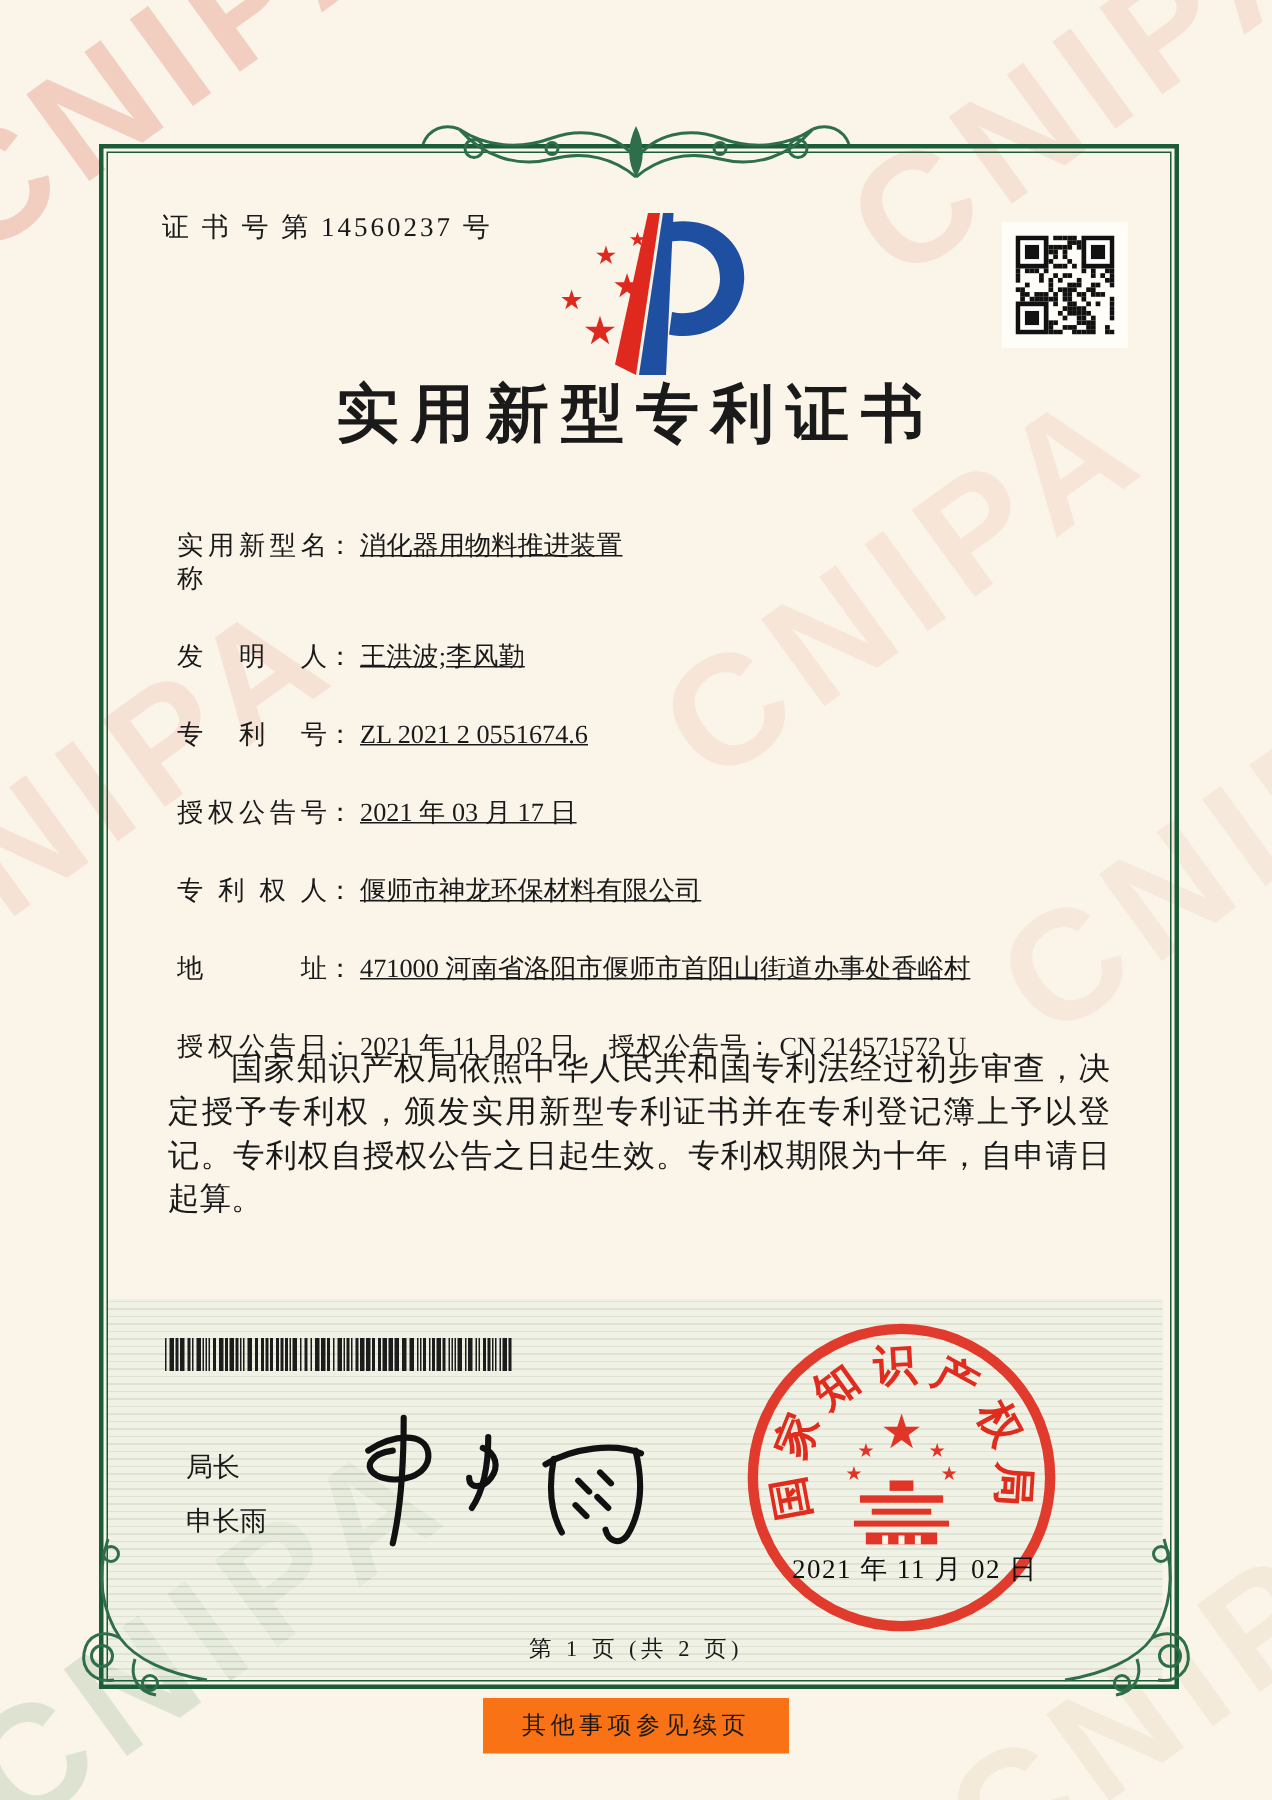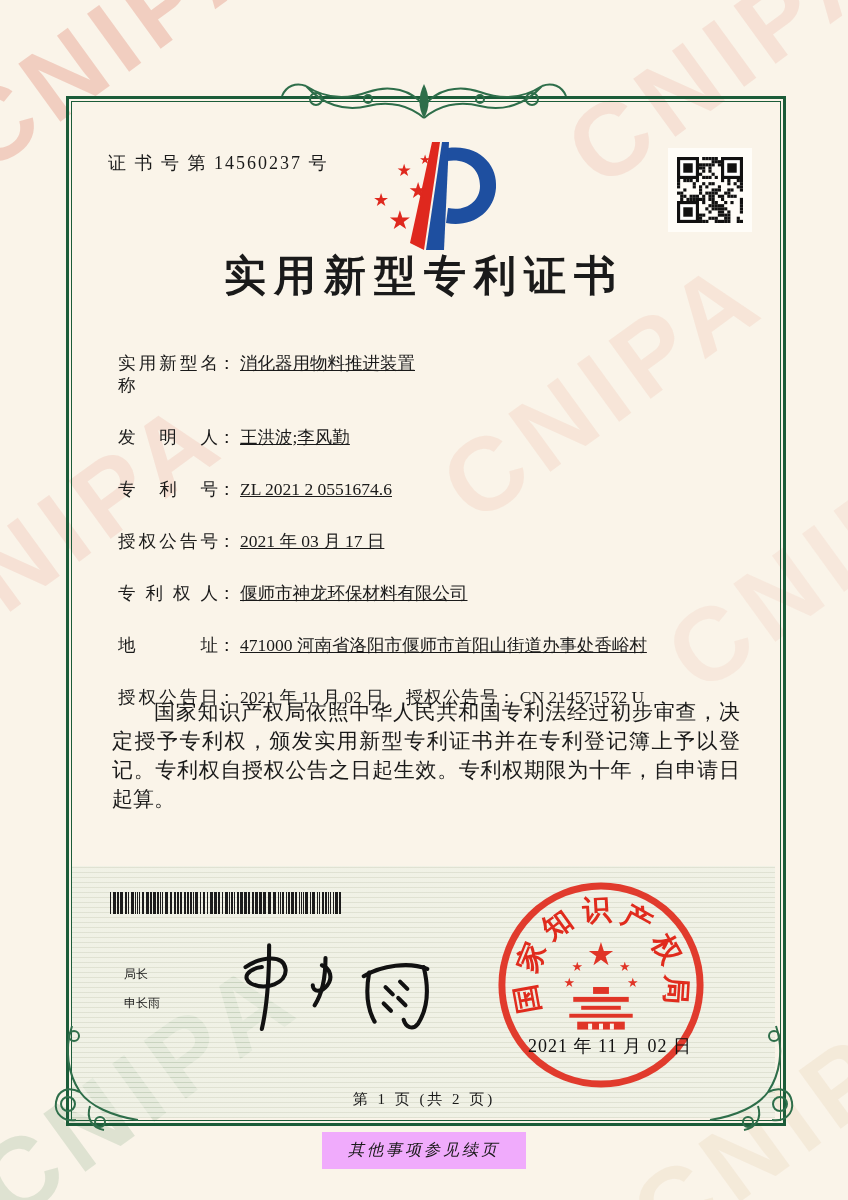--- a/index.html
+++ b/index.html
@@ -6,48 +6,48 @@
   .page{position:relative;width:848px;height:1200px;background:#faf4e9;overflow:hidden;
         font-family:"Liberation Serif","DejaVu Serif",serif;color:#1a1a1a;}
   .wm{position:absolute;font-family:"Liberation Sans","DejaVu Sans",sans-serif;
       font-weight:700;font-size:104px;letter-spacing:10px;transform:rotate(-36deg);
       pointer-events:none;white-space:nowrap;}
   .frame{position:absolute;left:66px;top:96px;width:714px;height:1024px;
          border:3px solid #1b5c39;}
   .frame::after{content:"";position:absolute;inset:2px;border:1px solid #1b5c39;}
   .texture{position:absolute;left:71px;top:866px;width:704px;height:252px;
            background:repeating-linear-gradient(0deg,rgba(130,160,130,.22) 0 1px,rgba(235,240,228,.65) 1px 5px);}
-  .cert-no{position:absolute;left:108px;top:139px;font-size:18px;letter-spacing:2px;margin-top:12px;}
+  .cert-no{position:absolute;left:108px;top:139px;font-size:18px;letter-spacing:2px;}
   .logo{position:absolute;left:358px;top:136px;}
   .qr-box{position:absolute;left:668px;top:148px;width:84px;height:84px;background:#fffdf8;
           display:flex;align-items:center;justify-content:center;}
   .title{position:absolute;left:0;top:248px;width:100%;text-align:center;
          font-size:42px;font-weight:700;letter-spacing:8px;}
   .fields{position:absolute;left:118px;top:352px;width:620px;display:flex;flex-direction:column;gap:30px;}
   .frow{display:flex;font-size:17.5px;line-height:22px;}
   .flabel{display:inline-block;width:100px;text-align:justify;text-align-last:justify;}
   .fcolon{display:inline-block;width:22px;}
   .fvalue{flex:1;text-decoration:underline;}
   .grant2{margin-left:22px;display:flex;}
   .grant2 .flabel{width:92px;}
   .body-text{position:absolute;left:112px;top:698px;width:628px;font-size:21px;
              line-height:29px;text-align:justify;}
   .body-text p{margin:0;text-indent:2em;}
   .barcode{position:absolute;left:110px;top:892px;}
-  .signer{position:absolute;left:124px;top:966px;font-size:12px;
+  .signer{position:absolute;left:124px;top:966px;font-size:18px;
           font-family:Liberation Serif, serif;}
   .signer div{margin-bottom:12px;}
   .signature{position:absolute;left:228px;top:938px;}
   .seal{position:absolute;left:492px;top:876px;}
   .seal-date{position:absolute;left:500px;top:1034px;width:220px;text-align:center;
              font-size:18px;letter-spacing:1px;color:#111;}
   .page-indicator{position:absolute;left:0;top:1090px;width:100%;text-align:center;
                   font-size:15px;letter-spacing:3px;}
   .cont-note{position:absolute;left:50%;top:1132px;transform:translateX(-50%);
-             background:#f0abfc;padding:8px 26px;font-size:16px;letter-spacing:3px;font-style:italic;}
+             background:#f97316;padding:8px 26px;font-size:16px;letter-spacing:3px;}
   .orn{position:absolute;}
   svg{display:block;}
 </style>
 </head>
 <body>
 
 <div class="page">
 
   <div class="wm" style="left:-70px;top:-20px;color:rgba(222,120,100,0.30);">CNIPA</div>
   <div class="wm" style="left:545px;top:-5px;color:rgba(242,210,196,0.55);">CNIPA</div>

